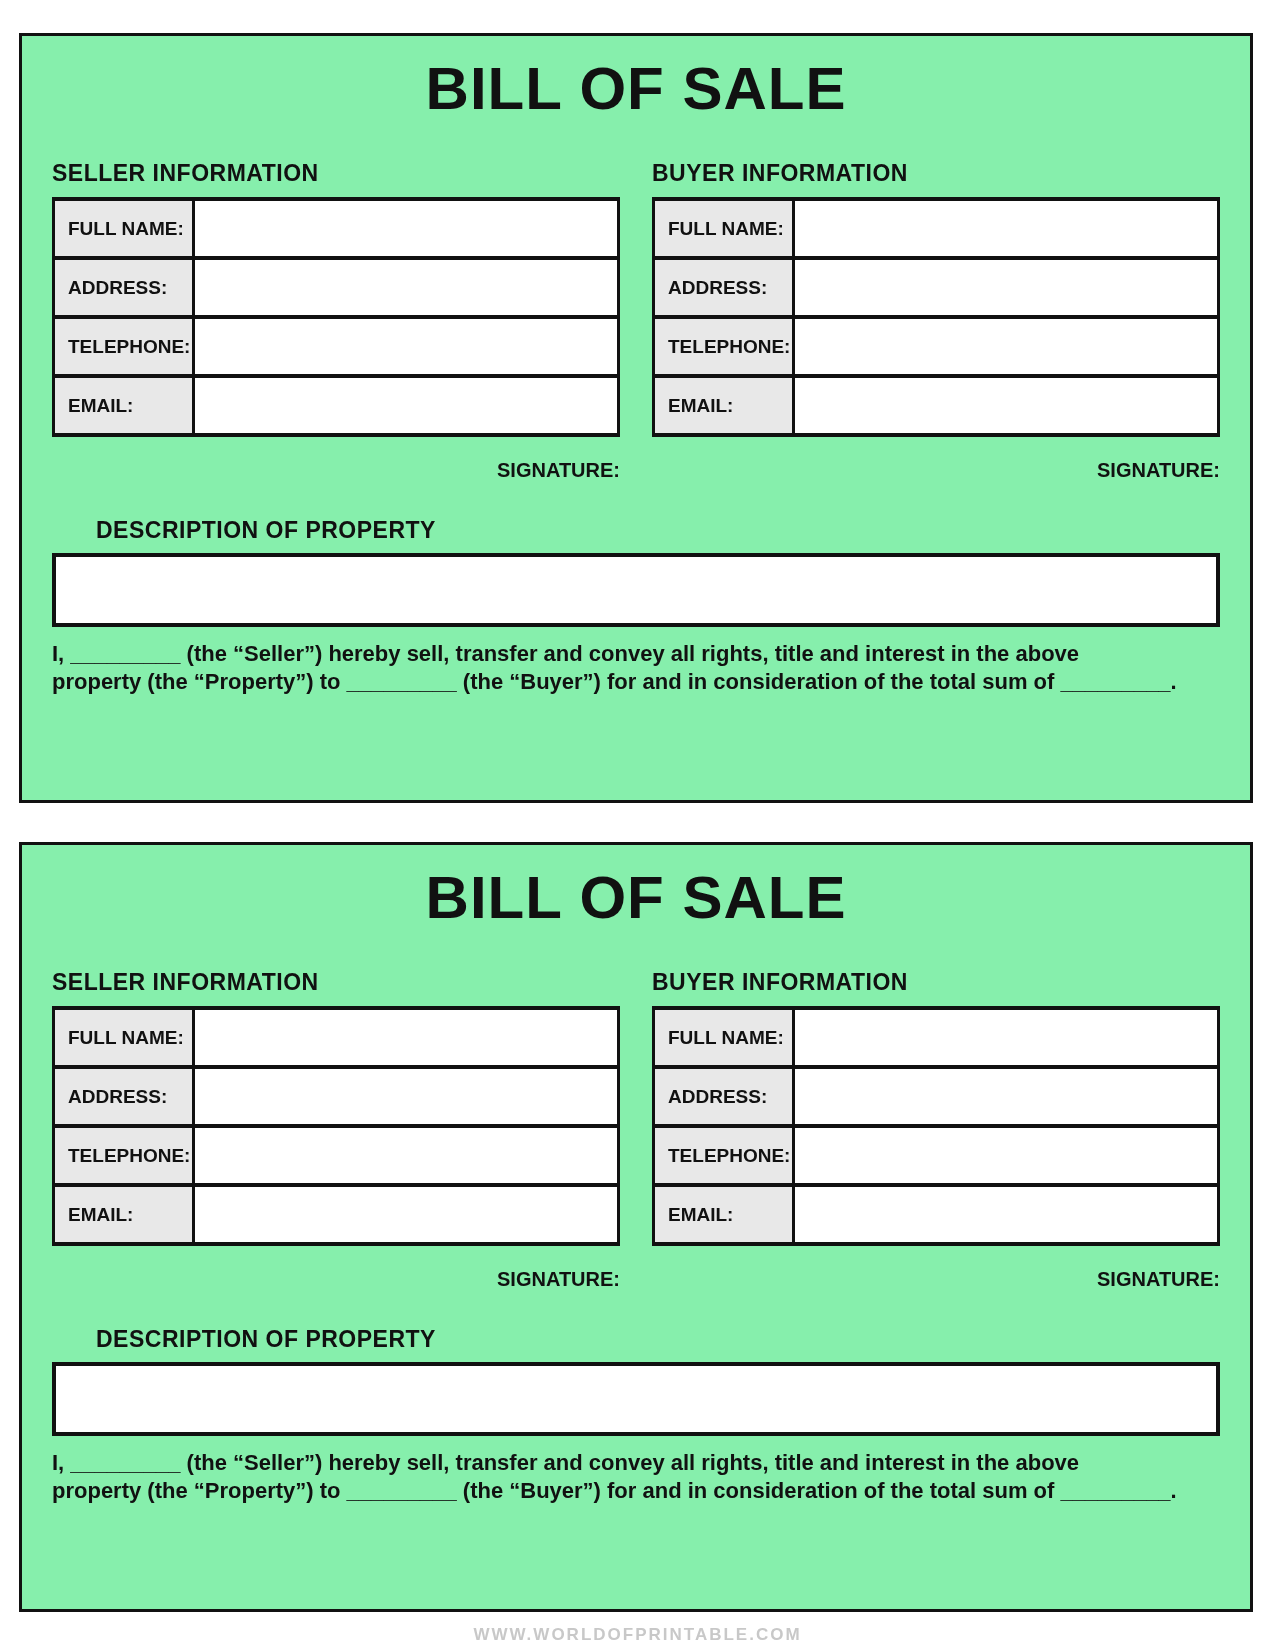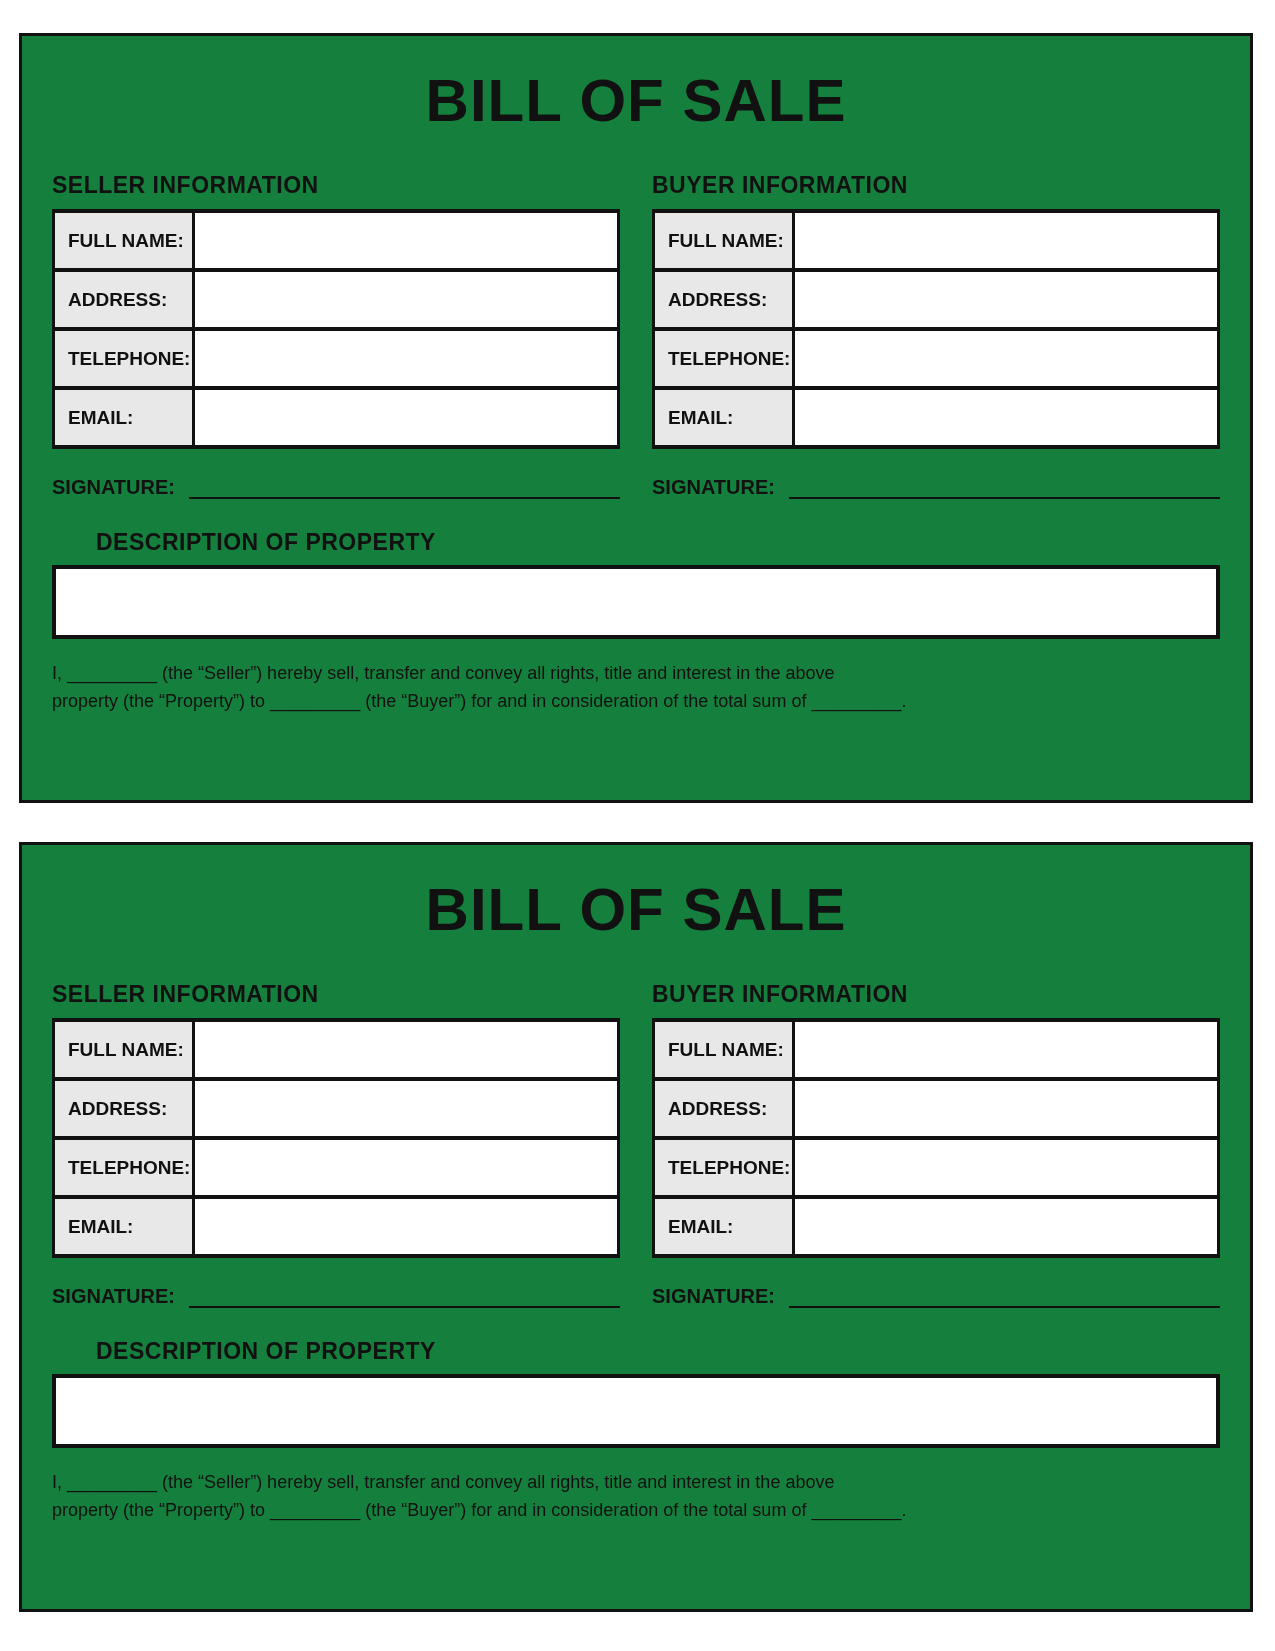--- a/index.html
+++ b/index.html
@@ -10,22 +10,22 @@
     font-family: "Liberation Sans", sans-serif;
     color: #111111;
   }
   .sheet { width: 1275px; height: 1651px; overflow: hidden; }
 
   .form-card {
     width: 1234px;
     height: 770px;
     margin: 33px 0 0 19px;
     border: 3px solid #111;
-    padding: 12px 30px;
-    background: #15803d;
+    padding: 0 30px;
+    background: #86efac;
     overflow: hidden;
   }
   .form-card.second { margin-top: 39px; }
 
   .form-title {
     text-align: center;
     font-size: 60px;
     font-weight: 800;
     letter-spacing: 1px;
     margin-top: 20px;
@@ -53,21 +53,21 @@
   td.field-label {
     width: 140px;
     background: #e8e8e8;
     font-weight: 700;
     font-size: 19px;
     padding-left: 13px;
     white-space: nowrap;
   }
   td.field-value { background: #fff; }
 
-  .signature-row { display: flex; align-items: flex-end; margin-top: 22px; height: 28px; }
+  .signature-row { display: flex; align-items: flex-end; margin-top: 22px; height: 28px; flex-direction: column; }
   .signature-label { font-size: 20px; font-weight: 700; white-space: nowrap; }
   .signature-line {
     flex: 1;
     margin-left: 14px;
     border-bottom: 2px solid #111;
     height: 24px;
   }
 
   .desc-heading {
     margin-top: 30px;
@@ -76,21 +76,21 @@
     letter-spacing: 0.5px;
     margin-left: 44px;
   }
   .desc-box {
     margin-top: 9px;
     height: 74px;
     border: 4px solid #111;
     background: #fff;
   }
 
-  .legal { margin-top: 20px; font-size: 18px; font-weight: 400; line-height: 28px; }
+  .legal { margin-top: 13px; font-size: 22px; font-weight: 700; line-height: 28px; }
   .legal-line { white-space: nowrap; }
 
   .site-footer {
     margin-top: 13px;
     text-align: center;
     font-size: 17px;
     font-weight: 700;
     letter-spacing: 2px;
     color: #c8c8c8;
   }
@@ -240,14 +240,15 @@
 
     <div class="desc-heading">DESCRIPTION OF PROPERTY</div>
     <div class="desc-box"></div>
 
     <div class="legal">
       <div class="legal-line">I, _________ (the “Seller”) hereby sell, transfer and convey all rights, title and interest in the above</div>
       <div class="legal-line">property (the “Property”) to _________  (the “Buyer”) for and in consideration of the total sum of _________.</div>
     </div>
 
   </div>
+    <div class="site-footer">WWW.WORLDOFPRINTABLE.COM</div>
 
 </div>
 
 </body></html>

